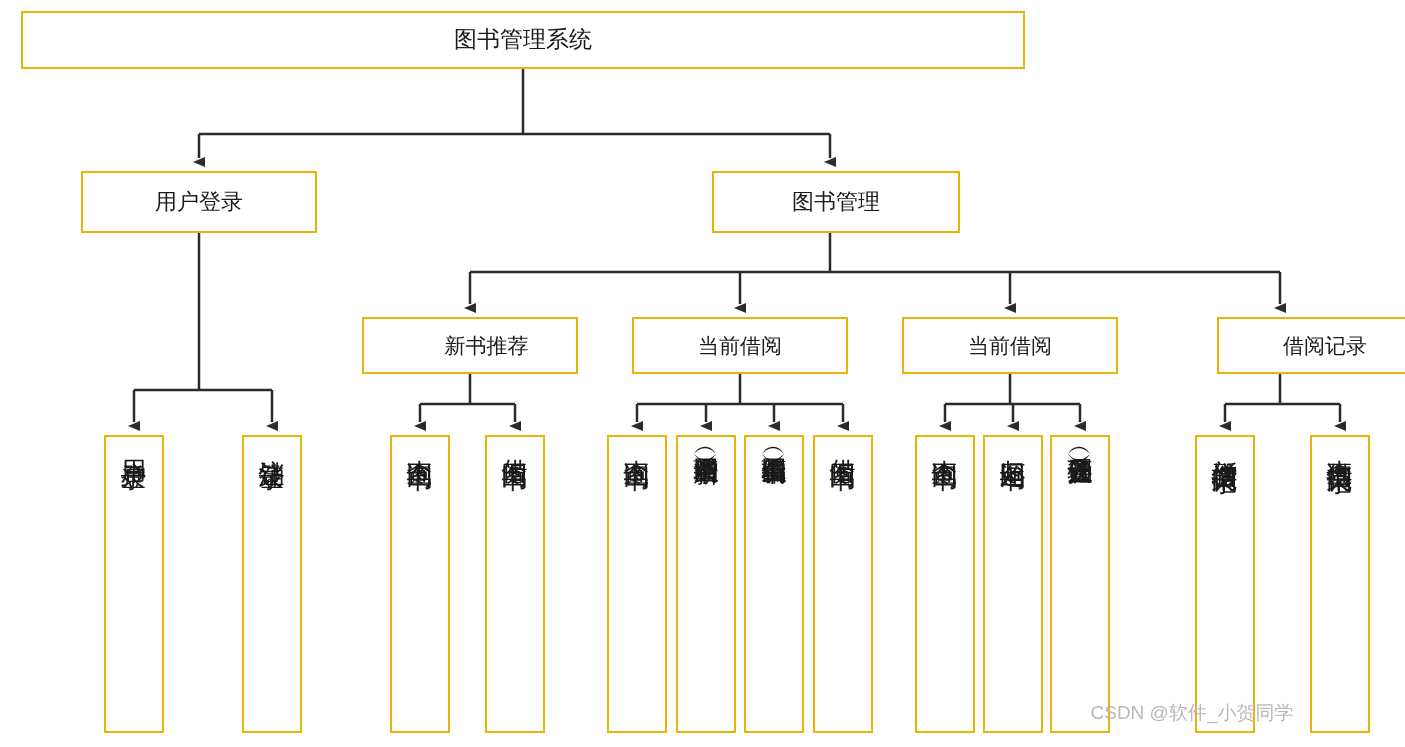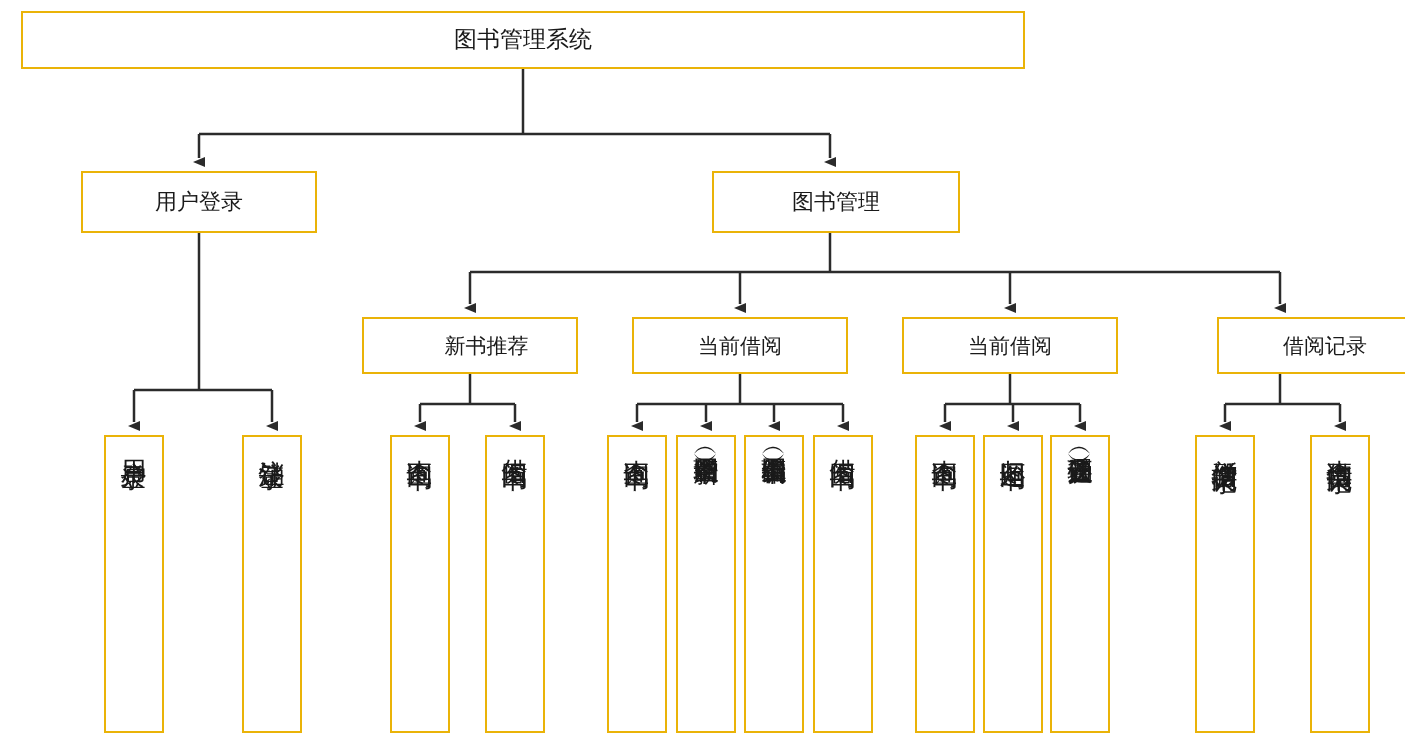--- a/index.html
+++ b/index.html
@@ -177,14 +177,15 @@
         <span class="node-label">确认归还（管理员）</span>
       </div>
       <div class="node-box lvl-leaf" style="left: 1195px; top: 435px; width: 60px; height: 298px;">
         <span class="node-label">新增借阅记录</span>
       </div>
       <div class="node-box lvl-leaf" style="left: 1310px; top: 435px; width: 60px; height: 298px;">
         <span class="node-label">查询借阅记录</span>
       </div>
     </div>
 
+  <div class="watermark" style="left: 1192px; top: 713px; transform: translate(-50%, -50%);">CSDN @软件_小贺同学</div>
 
 </div>
 
 </body></html>

